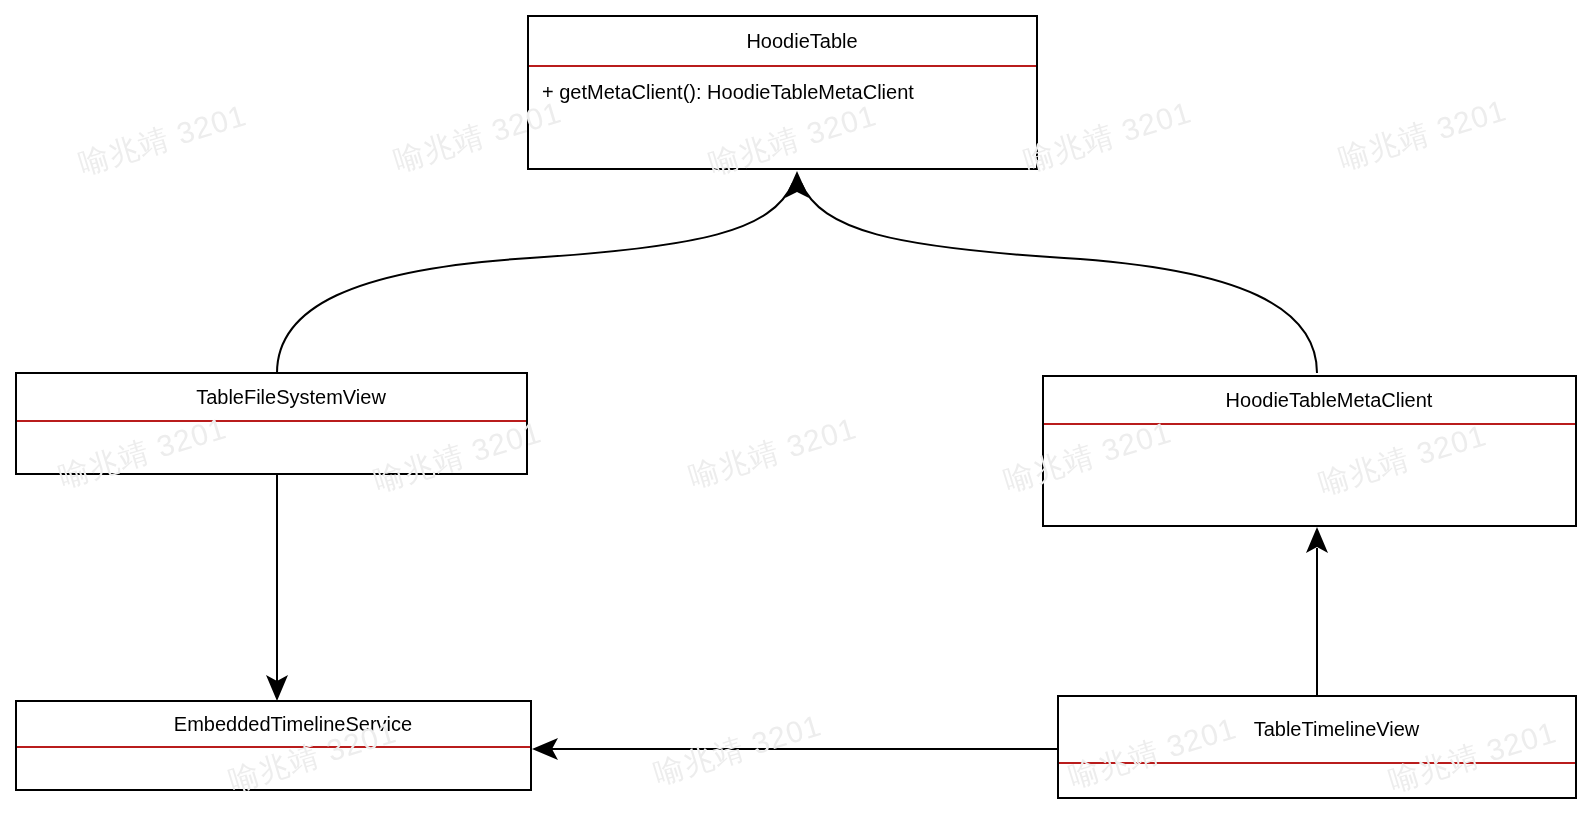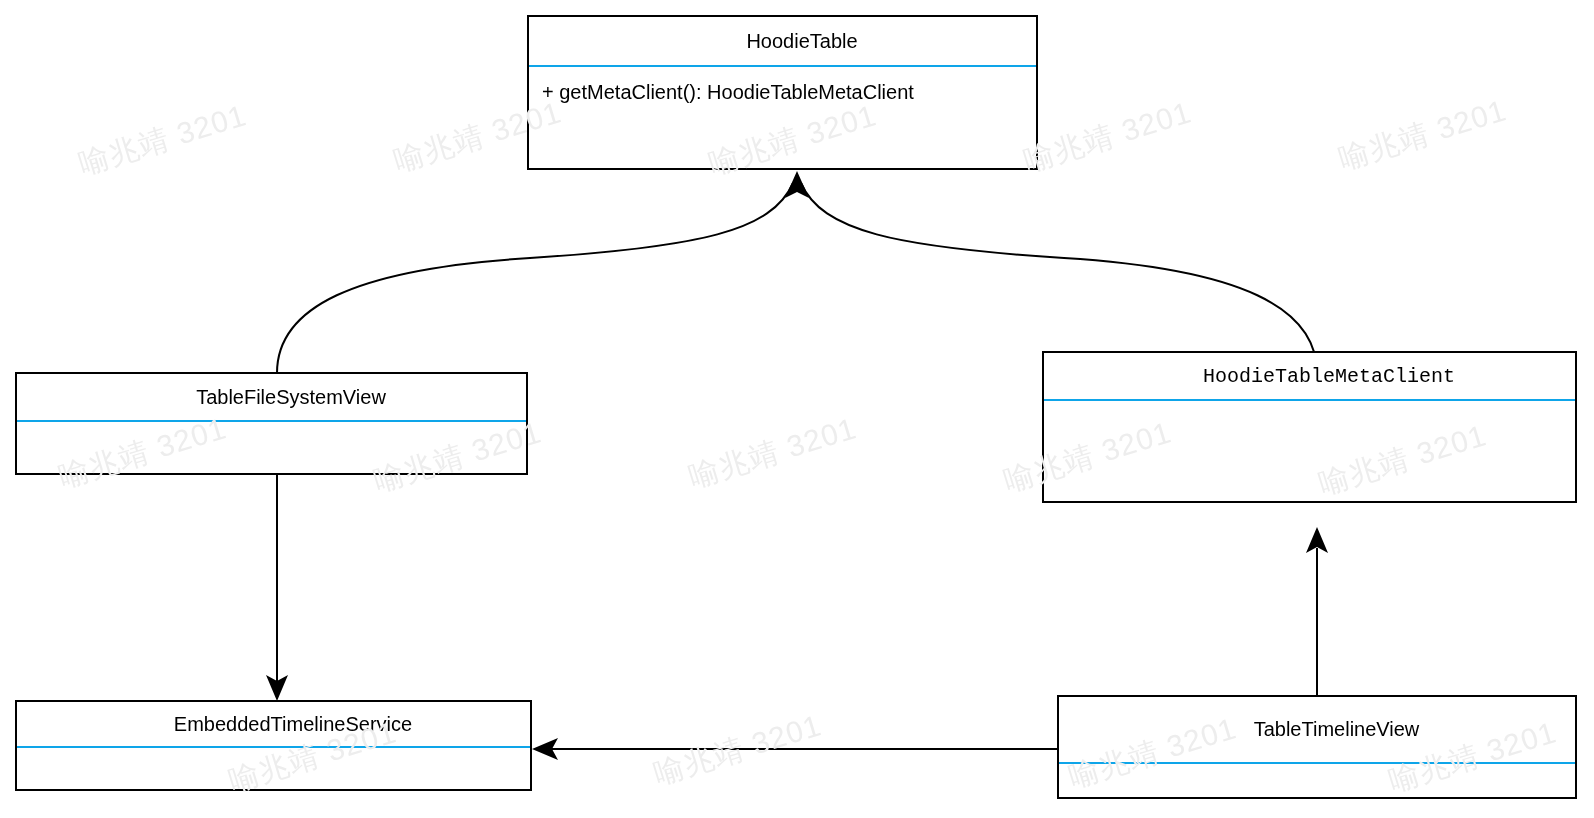--- a/index.html
+++ b/index.html
@@ -15,21 +15,21 @@
   .layer { position: absolute; left: 0; top: 0; width: 1594px; height: 818px; }
   svg.layer { pointer-events: none; }
 
   .class-box {
     position: absolute;
     background: #ffffff;
     border: 2px solid #000000;
     box-sizing: border-box;
   }
   .class-title {
-    border-bottom: 2px solid #0ea5e9;
+    border-bottom: 2px solid #b91c1c;
     box-sizing: border-box;
     display: flex;
     align-items: center;
     justify-content: center;
     font-size: 20px;
     white-space: nowrap;
     padding-left: 39px;
   }
   .class-body { box-sizing: border-box; padding-left: 13px; }
   .method-line {
@@ -37,21 +37,21 @@
     height: 51px;
     line-height: 51px;
     white-space: nowrap;
   }
 
   
   #box-hoodie-table          { left: 527px;  top: 15px;  width: 511px; height: 155px; }
   #box-hoodie-table .class-title { height: 50px; }
   #box-table-file-system-view{ left: 15px;   top: 372px; width: 513px; height: 103px; }
   #box-table-file-system-view .class-title { height: 48px; }
-  #box-hoodie-table-meta-client { left: 1042px; top: 351px; width: 535px; height: 152px; font-family: Liberation Mono, monospace; }
+  #box-hoodie-table-meta-client { left: 1042px; top: 375px; width: 535px; height: 152px; }
   #box-hoodie-table-meta-client .class-title { height: 48px; }
   #box-embedded-timeline-service { left: 15px; top: 700px; width: 517px; height: 91px; }
   #box-embedded-timeline-service .class-title { height: 46px; }
   #box-table-timeline-view   { left: 1057px; top: 695px; width: 520px; height: 104px; }
   #box-table-timeline-view .class-title { height: 67px; text-align: right; }
 
   .watermark {
     position: absolute;
     font-size: 30px;
     color: #ededed;

